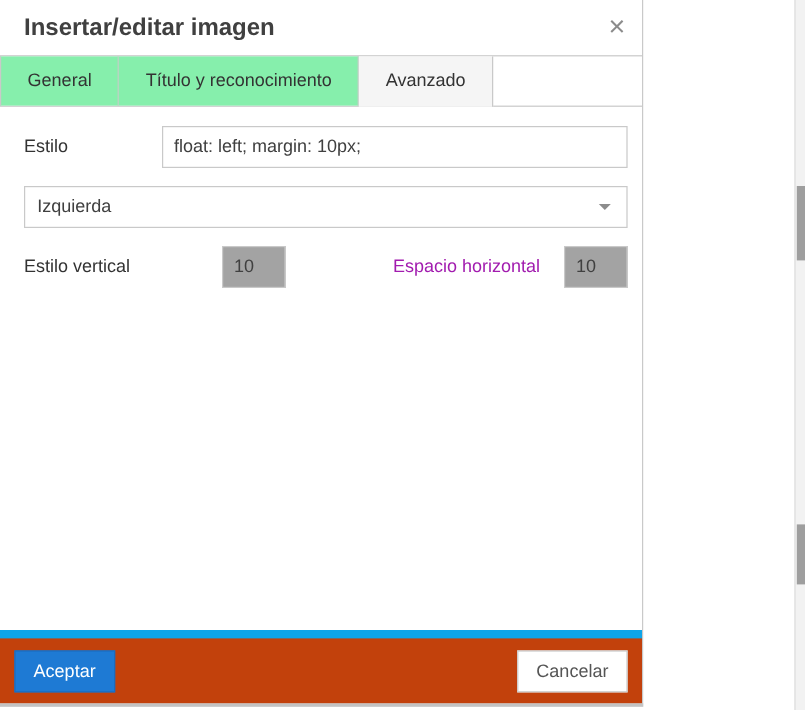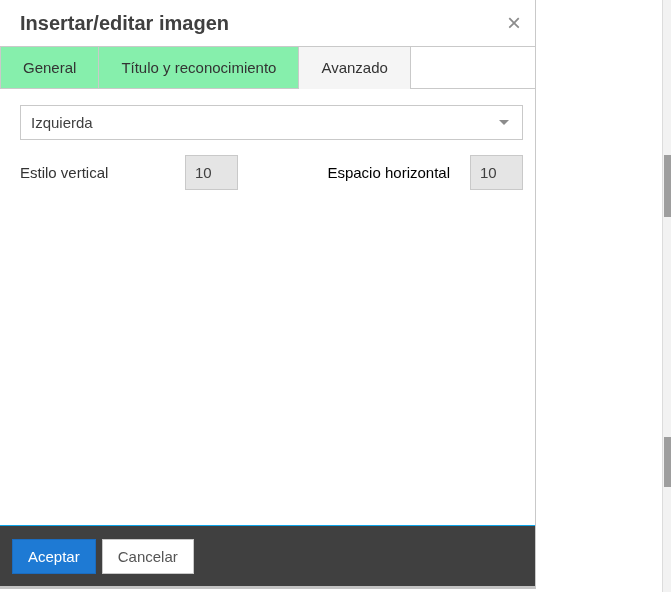--- a/index.html
+++ b/index.html
@@ -126,44 +126,44 @@
   .select-box .select-value { flex: 1; }
   .chevron {
     width: 0; height: 0;
     border-left: 5px solid transparent;
     border-right: 5px solid transparent;
     border-top: 5px solid #8c8c8c;
     margin-right: 3px;
   }
   .spacing-row { display: flex; align-items: center; margin-top: 15px; }
   .spacing-label-1 { width: 165px; flex: 0 0 165px; font-size: 15px; color: #333; }
-  .spacing-label-2 { margin-left: auto; font-size: 15px; color: #000000; }
+  .spacing-label-2 { margin-left: auto; font-size: 15px; color: #a21caf; }
   .small-input {
     width: 53px;
     flex: 0 0 53px;
     height: 35px;
     border: 1px solid var(--border);
-    background: #e5e5e5;
+    background: #a3a3a3;
     font-family: inherit;
     font-size: 15px;
     color: #404040;
     padding: 0 9px;
     outline: none;
   }
   .spacing-row .small-input:last-child { margin-left: 20px; }
   
   .dlg-footer {
     flex: 0 0 61px;
     height: 61px;
-    border-top: 1px solid #0ea5e9;
-    display: flex;
-    align-items: center;
-    justify-content: flex-start;
+    border-top: 7px solid #0ea5e9;
+    display: flex;
+    align-items: center;
+    justify-content: space-between;
     padding: 0 12px;
-    background: #404040;
+    background: #c2410c;
   }
   .btn {
     height: 35px;
     font-family: inherit;
     font-size: 15px;
     padding: 0 15px;
     cursor: pointer;
     border: 1px solid transparent;
   }
   .btn-primary {
@@ -210,20 +210,24 @@
       <div class="tabline"></div>
       <div class="tabs">
         <div class="tab">General</div>
         <div class="tab">Título y reconocimiento</div>
         <div class="tab active">Avanzado</div>
       </div>
     </div>
 
     <div class="dlg-body">
 
+      <div class="form-row">
+        <div class="form-label">Estilo</div>
+        <input class="text-input" type="text" value="float: left; margin: 10px;" style="">
+      </div>
 
       <div class="form-row">
         <div class="select-box">
           <span class="select-value">Izquierda</span>
           <span class="chevron"></span>
         </div>
       </div>
 
       <div class="spacing-row">
         <div class="spacing-label-1">Estilo vertical</div>

